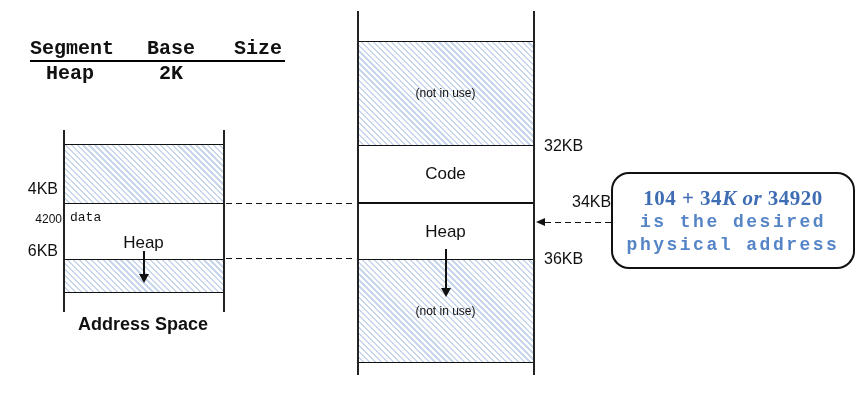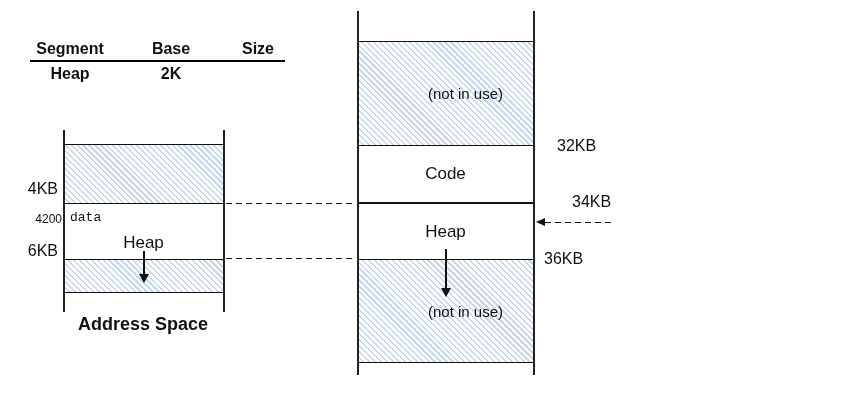--- a/index.html
+++ b/index.html
@@ -4,41 +4,41 @@
 <style>
   html,body{margin:0;padding:0;background:#ffffff;}
   #stage{
     position:relative;width:866px;height:401px;background:#ffffff;overflow:hidden;
     font-family:"Liberation Sans",sans-serif;color:#111;
   }
   
   .seg-table{position:absolute;left:30px;top:39px;width:255px;}
   .seg-row{display:grid;grid-template-columns:80px 122px 52px;}
   .seg-row div{
-    text-align:center;font-family:Liberation Sans, sans-serif;font-weight:bold;
-    font-size:16px;line-height:19px;white-space:nowrap;
+    text-align:center;font-family:Liberation Mono, monospace;font-weight:bold;
+    font-size:20px;line-height:19px;white-space:nowrap;
   }
   .seg-row.hdr{border-bottom:2px solid #000;padding-bottom:2px;}
   .seg-row.dat{margin-top:2px;}
   
   .vline{position:absolute;width:1.5px;background:#222;}
   .hline{position:absolute;height:1.5px;background:#111;}
   .hatch{
     position:absolute;box-sizing:border-box;
     border-top:1.5px solid #111;border-bottom:1.5px solid #111;
     background:repeating-linear-gradient(45deg,#ffffff 0 2.6px,#c9d7ec 2.6px 4.2px);
   }
   .dash-h{position:absolute;height:1.6px;
     background:repeating-linear-gradient(90deg,#111 0 6px,transparent 6px 10px);}
   .lbl{position:absolute;white-space:nowrap;}
   .ctr{text-align:center;}
   .rgt{text-align:right;}
   .big{font-size:16px;line-height:18px;}
   .mid{font-size:17px;line-height:19px;}
-  .sml{font-size:15px;line-height:17px;margin-left:20px;}
+  .sml{font-size:12px;line-height:17px;}
   .ttl{font-size:18px;font-weight:bold;line-height:20px;}
   .mono{font-family:"Liberation Mono",monospace;}
   .arrow-line{position:absolute;width:1.5px;background:#111;}
   .arrow-head-down{position:absolute;width:0;height:0;
     border-left:5px solid transparent;border-right:5px solid transparent;
     border-top:9px solid #111;}
   .arrow-head-left{position:absolute;width:0;height:0;
     border-top:4.5px solid transparent;border-bottom:4.5px solid transparent;
     border-right:9px solid #111;}
   
@@ -104,24 +104,29 @@
   <div class="lbl ctr sml" style="left:358px;top:85px;width:175px;">(not in use)</div>
   <div class="lbl ctr mid" style="left:358px;top:164px;width:175px;">Code</div>
   <div class="lbl ctr mid" style="left:358px;top:222px;width:175px;">Heap</div>
   <div class="lbl ctr sml" style="left:358px;top:303px;width:175px;">(not in use)</div>
 
   <div>
     <div class="arrow-line" style="left:445px;top:249px;height:39px;"></div>
     <div class="arrow-head-down" style="left:440.7px;top:288px;"></div>
   </div>
 
-  <div class="lbl big" style="left:544px;top:137px;margin-left:13px;">32KB</div>
+  <div class="lbl big" style="left:544px;top:137px;">32KB</div>
   <div class="lbl big" style="left:572px;top:193px;">34KB</div>
   <div class="lbl big" style="left:544px;top:250px;">36KB</div>
 
 
   <div>
     <div class="arrow-head-left" style="left:536px;top:218px;"></div>
     <div class="dash-h" style="left:545px;top:221.5px;width:66px;"></div>
   </div>
 
+  <div id="callout">
+    <div class="formula"><span>104 + 34</span><span class="it">K</span><span class="it"> or </span><span>34920</span></div>
+    <div class="mline">is the desired</div>
+    <div class="mline">physical address</div>
+  </div>
 
 </div>
 
 </body></html>

